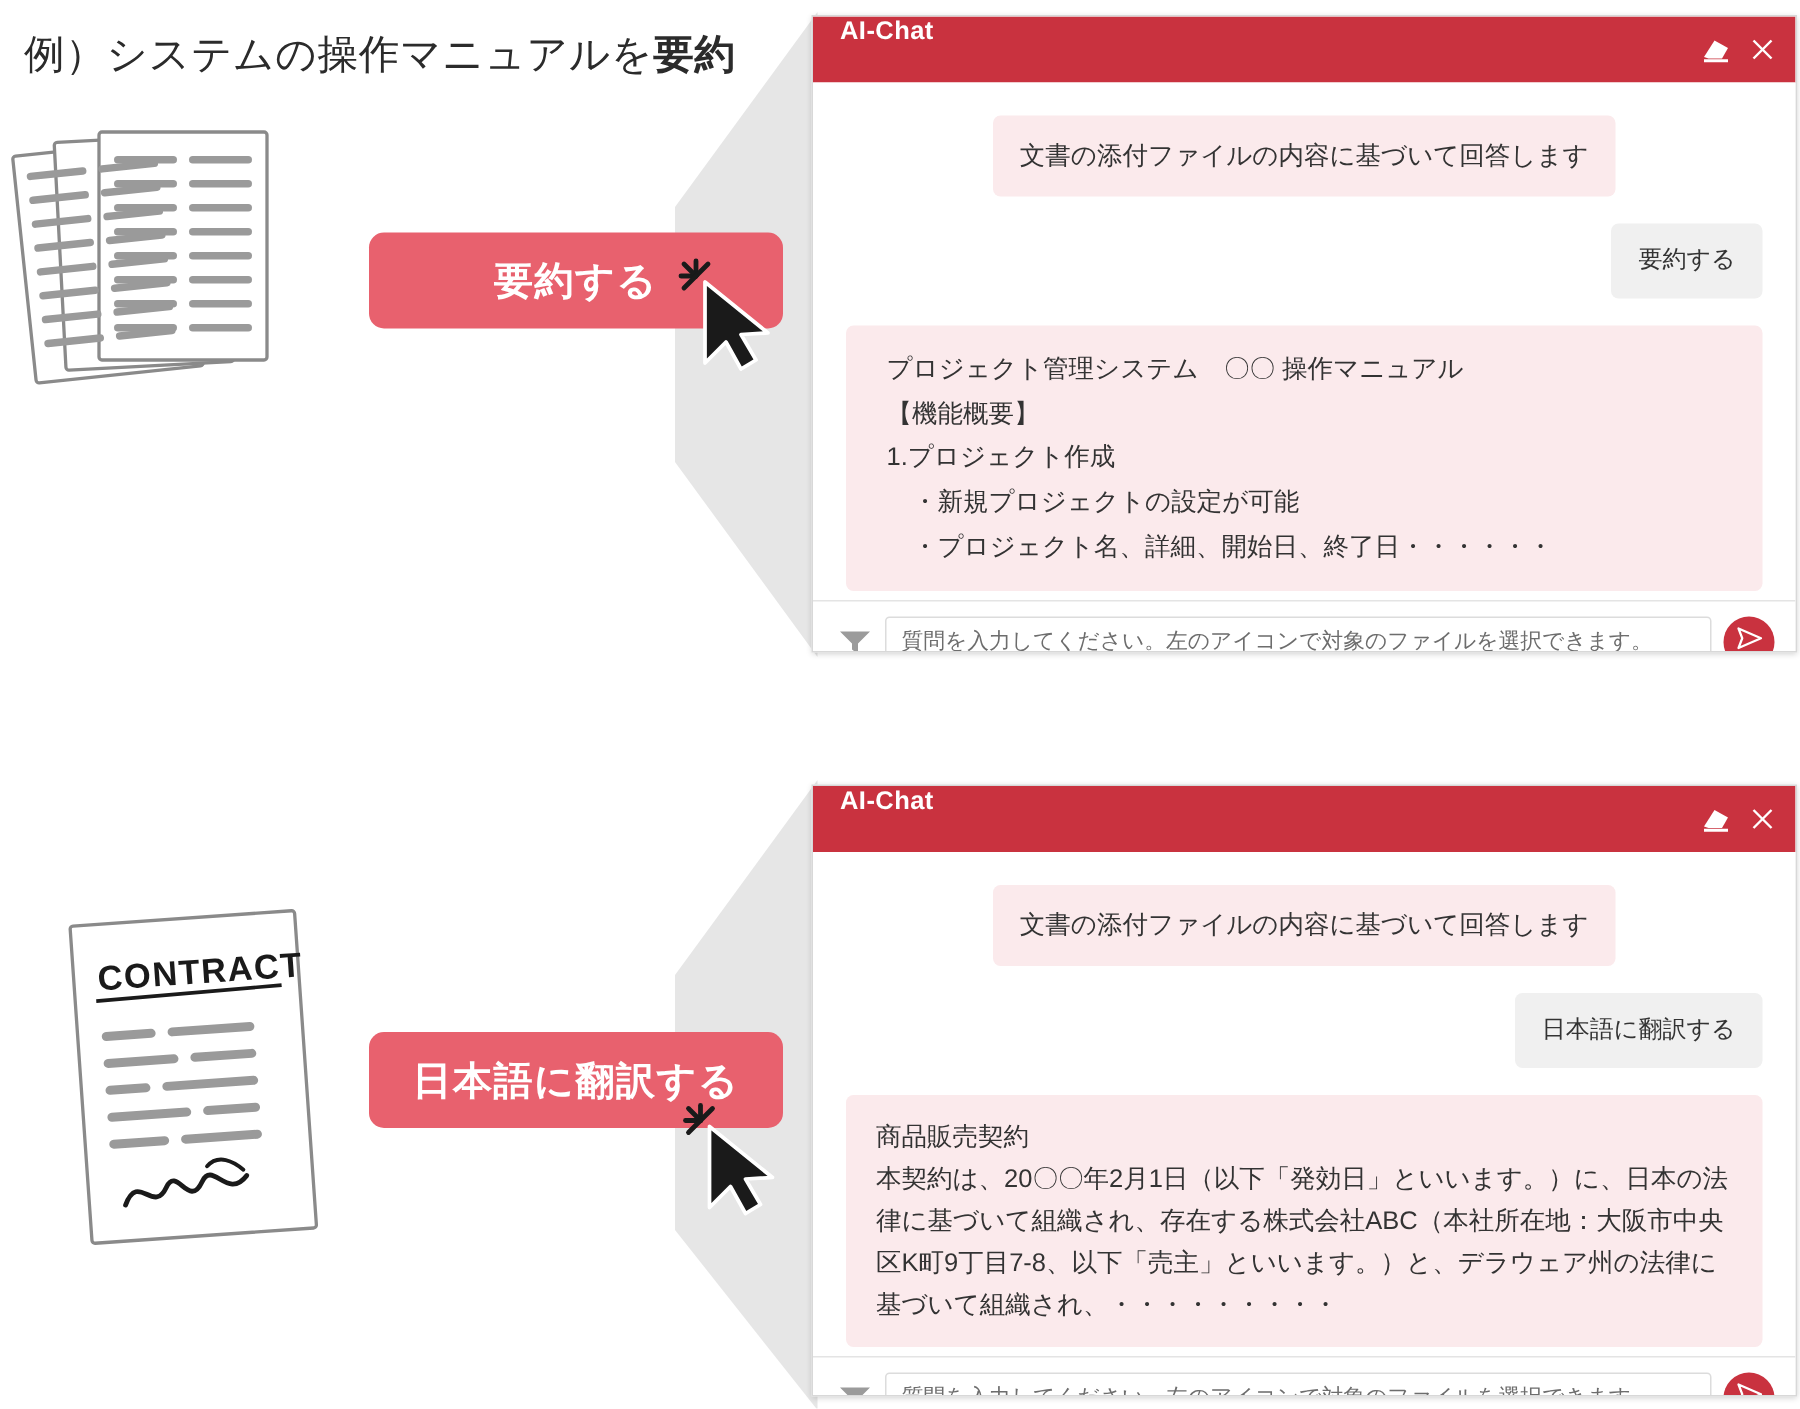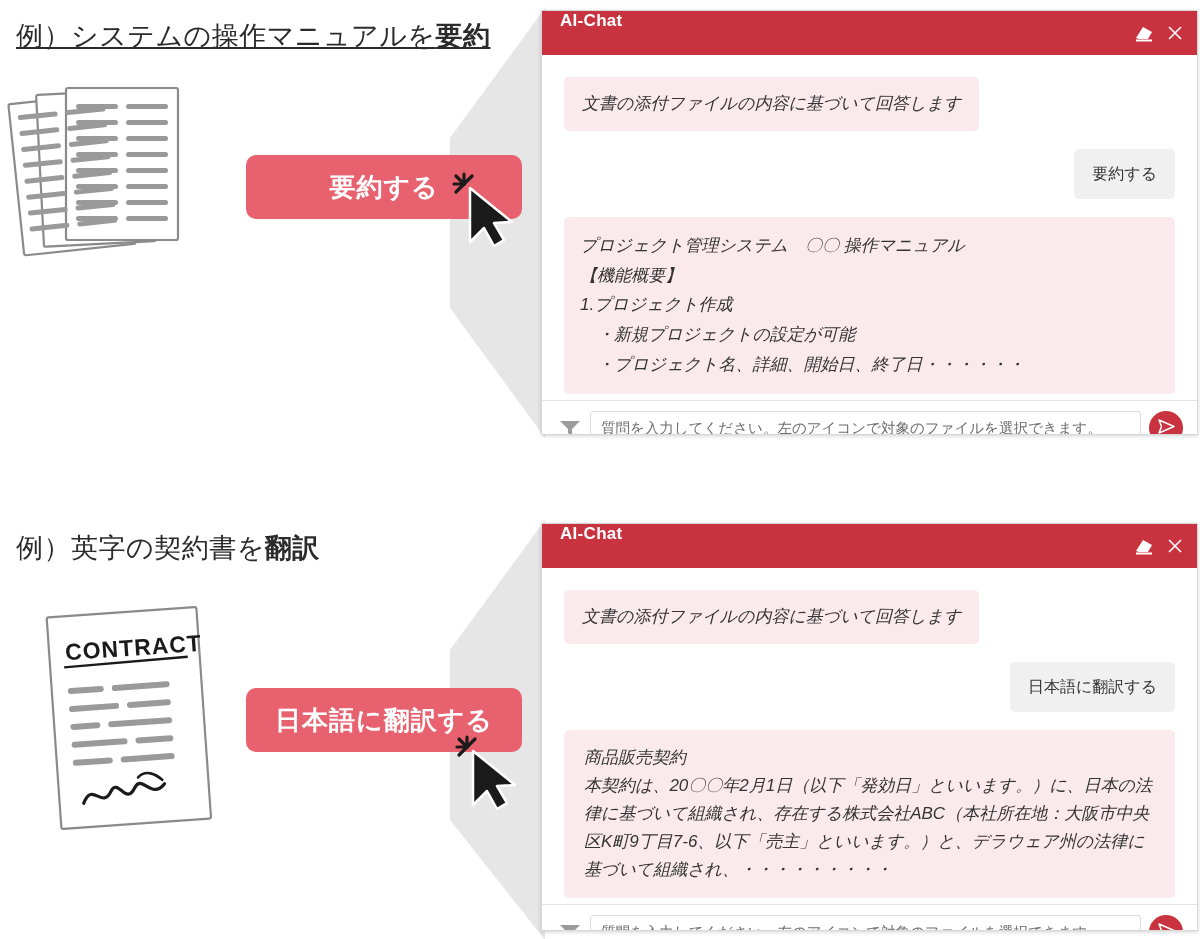--- a/index.html
+++ b/index.html
@@ -93,21 +93,21 @@
   .msg-bot {
     background: #fbeaec;
     padding: 12px 18px;
   }
   .msg-user {
     background: #f0f0f0;
     padding: 11px 18px;
     font-size: 16px;
     color: #333;
   }
-  .row-left { display: flex; justify-content: flex-start; font-style: italic; }
+  .row-left { display: flex; justify-content: center; }
   .row-right { display: flex; justify-content: flex-end; }
   .msg-block { white-space: pre-line; }
 
   .chat-input-bar {
     flex: 0 0 auto;
     height: 56px;
     border-top: 1px solid #e4e4e4;
     background: #ffffff;
     display: flex;
     align-items: center;
@@ -139,21 +139,21 @@
     background: #c9323f;
     display: flex; align-items: center; justify-content: center;
     cursor: pointer;
   }
 </style>
 </head>
 <body>
 
 <div class="page">
 
-  <div class="section-heading" style="left:16px; top:18px;text-decoration:underline;">
+  <div class="section-heading" style="left:16px; top:18px;">
     <span>例）システムの操作マニュアルを</span><span class="bold">要約</span>
   </div>
 
   <div class="doc-art" style="left:0px; top:70px;">
     <svg width="240" height="210" viewBox="0 0 240 210" xmlns="http://www.w3.org/2000/svg">
       <g fill="#ffffff" stroke="#8a8a8a" stroke-width="2.2">
         <rect x="16" y="28" width="112" height="152" rx="2" transform="rotate(-6 72 104)"></rect>
         <rect x="40" y="22" width="112" height="152" rx="2" transform="rotate(-3 96 98)"></rect>
         <rect x="66" y="18" width="112" height="152" rx="2"></rect>
       </g>
@@ -240,21 +240,21 @@
     </div>
 
     <div class="chat-body">
       <div class="row-left" style="margin-bottom:18px;">
         <div class="msg msg-bot">文書の添付ファイルの内容に基づいて回答します</div>
       </div>
       <div class="row-right" style="margin-bottom:18px;">
         <div class="msg msg-user">要約する</div>
       </div>
       <div class="row-left">
-        <div class="msg msg-bot msg-block" style="width:100%; padding:14px 16px;">プロジェクト管理システム　〇〇 操作マニュアル
+        <div class="msg msg-bot msg-block" style="width:100%; padding:14px 27px;">プロジェクト管理システム　〇〇 操作マニュアル
 【機能概要】
 1.プロジェクト作成
 　・新規プロジェクトの設定が可能
 　・プロジェクト名、詳細、開始日、終了日・・・・・・</div>
       </div>
     </div>
 
     <div class="chat-input-bar">
       <div class="attach-icon">
         <svg width="22" height="18" viewBox="0 0 22 18" xmlns="http://www.w3.org/2000/svg">
@@ -265,23 +265,20 @@
       <div class="send-btn">
         <span>
           <svg width="17" height="17" viewBox="0 0 17 17" xmlns="http://www.w3.org/2000/svg">
             <path d="M1 15 L16 8.5 L1 2 L3.5 8.5 Z" fill="none" stroke="#ffffff" stroke-width="1.5" stroke-linejoin="round"></path>
           </svg>
         </span>
       </div>
     </div>
   </div>
 
-  <div class="section-heading" style="left:16px; top:530px;">
-    <span>例）英字の契約書を</span><span class="bold">翻訳</span>
-  </div>
 
   <div class="doc-art" style="left:34px; top:600px;">
     <svg width="210" height="250" viewBox="0 0 210 250" xmlns="http://www.w3.org/2000/svg">
       <g transform="rotate(-4 95 120)">
         <rect x="20" y="12" width="150" height="212" rx="2" fill="#ffffff" stroke="#8a8a8a" stroke-width="2.2"></rect>
         <text x="36" y="56" font-family="'Liberation Sans', sans-serif" font-size="23" font-weight="bold" fill="#1a1a1a" letter-spacing="1">CONTRACT</text>
         <line x1="34" y1="63" x2="158" y2="61" stroke="#1a1a1a" stroke-width="2.4"></line>
         <g fill="#9a9a9a">
           <rect x="36" y="84" width="36" height="6" rx="3"></rect>
             <rect x="80" y="84" width="58" height="6" rx="3"></rect>
@@ -343,21 +340,21 @@
 
     <div class="chat-body">
       <div class="row-left" style="margin-bottom:18px;">
         <div class="msg msg-bot">文書の添付ファイルの内容に基づいて回答します</div>
       </div>
       <div class="row-right" style="margin-bottom:18px;">
         <div class="msg msg-user">日本語に翻訳する</div>
       </div>
       <div class="row-left">
         <div class="msg msg-bot msg-block" style="width:100%; padding:14px 20px; line-height:1.65;">商品販売契約
-本契約は、20〇〇年2月1日（以下「発効日」といいます。）に、日本の法律に基づいて組織され、存在する株式会社ABC（本社所在地：大阪市中央区K町9丁目7-6、以下「売主」といいます。）と、デラウェア州の法律に基づいて組織され、・・・・・・・・・</div>
+本契約は、20〇〇年2月1日（以下「発効日」といいます。）に、日本の法律に基づいて組織され、存在する株式会社ABC（本社所在地：大阪市中央区K町9丁目7-8、以下「売主」といいます。）と、デラウェア州の法律に基づいて組織され、・・・・・・・・・</div>
       </div>
     </div>
 
     <div class="chat-input-bar">
       <div class="attach-icon">
         <svg width="22" height="18" viewBox="0 0 22 18" xmlns="http://www.w3.org/2000/svg">
           <polygon points="1,2 21,2 13,10 13,17 9,14 9,10" fill="#9b9b9b"></polygon>
         </svg>
       </div>
       <input class="chat-input" type="text" placeholder="質問を入力してください。左のアイコンで対象のファイルを選択できます。" style="">

